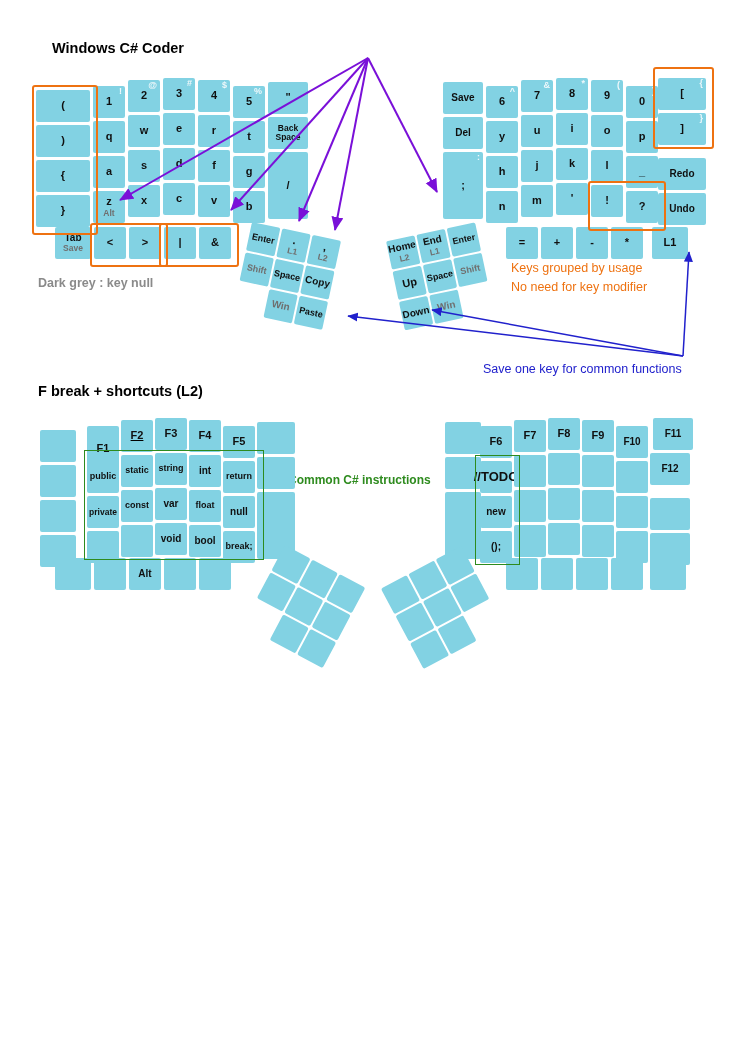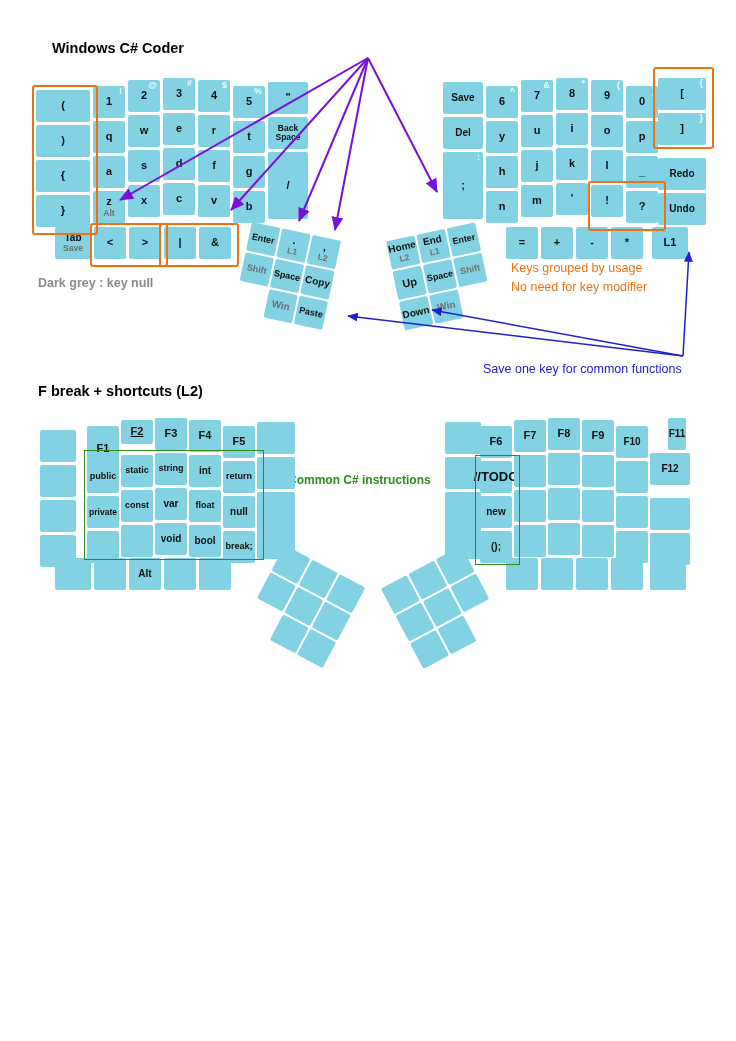--- a/index.html
+++ b/index.html
@@ -322,21 +322,21 @@
       <div class="key" style="left: 87px; top: 426px; width: 32px; height: 45px;">
         <span class="t">F1</span>
       </div>
       <div class="key" style="left: 87px; top: 461px; width: 32px; height: 32px;">
         <span class="t sz9">public</span>
       </div>
       <div class="key" style="left: 87px; top: 496px; width: 32px; height: 32px;">
         <span class="t sz8">private</span>
       </div>
       <div class="key" style="left: 87px; top: 531px; width: 32px; height: 32px;"></div>
-      <div class="key" style="left: 121px; top: 420px; width: 32px; height: 24px; text-decoration: underline;">
+      <div class="key" style="left: 121px; top: 420px; width: 32px; height: 32px; text-decoration: underline;">
         <span class="t">F2</span>
       </div>
       <div class="key" style="left: 121px; top: 455px; width: 32px; height: 32px;">
         <span class="t sz9">static</span>
       </div>
       <div class="key" style="left: 121px; top: 490px; width: 32px; height: 32px;">
         <span class="t sz9">const</span>
       </div>
       <div class="key" style="left: 121px; top: 525px; width: 32px; height: 32px;"></div>
       <div class="key" style="left: 155px; top: 418px; width: 32px; height: 32px;">
@@ -427,21 +427,21 @@
       </div>
       <div class="key" style="left: 582px; top: 455px; width: 32px; height: 32px;"></div>
       <div class="key" style="left: 582px; top: 490px; width: 32px; height: 32px;"></div>
       <div class="key" style="left: 582px; top: 525px; width: 32px; height: 32px;"></div>
       <div class="key" style="left: 616px; top: 426px; width: 32px; height: 32px;">
         <span class="t sz10">F10</span>
       </div>
       <div class="key" style="left: 616px; top: 461px; width: 32px; height: 32px;"></div>
       <div class="key" style="left: 616px; top: 496px; width: 32px; height: 32px;"></div>
       <div class="key" style="left: 616px; top: 531px; width: 32px; height: 32px;"></div>
-      <div class="key" style="left: 668px; top: 418px; width: 18px; height: 32px;">
+      <div class="key" style="left: 653px; top: 418px; width: 40px; height: 32px;">
         <span class="t sz10">F11</span>
       </div>
       <div class="key" style="left: 650px; top: 453px; width: 40px; height: 32px;">
         <span class="t sz10">F12</span>
       </div>
       <div class="key" style="left: 650px; top: 498px; width: 40px; height: 32px;"></div>
       <div class="key" style="left: 650px; top: 533px; width: 40px; height: 32px;"></div>
       <div class="key" style="left: 506px; top: 558px; width: 32px; height: 32px;"></div>
       <div class="key" style="left: 541px; top: 558px; width: 32px; height: 32px;"></div>
       <div class="key" style="left: 576px; top: 558px; width: 32px; height: 32px;"></div>

